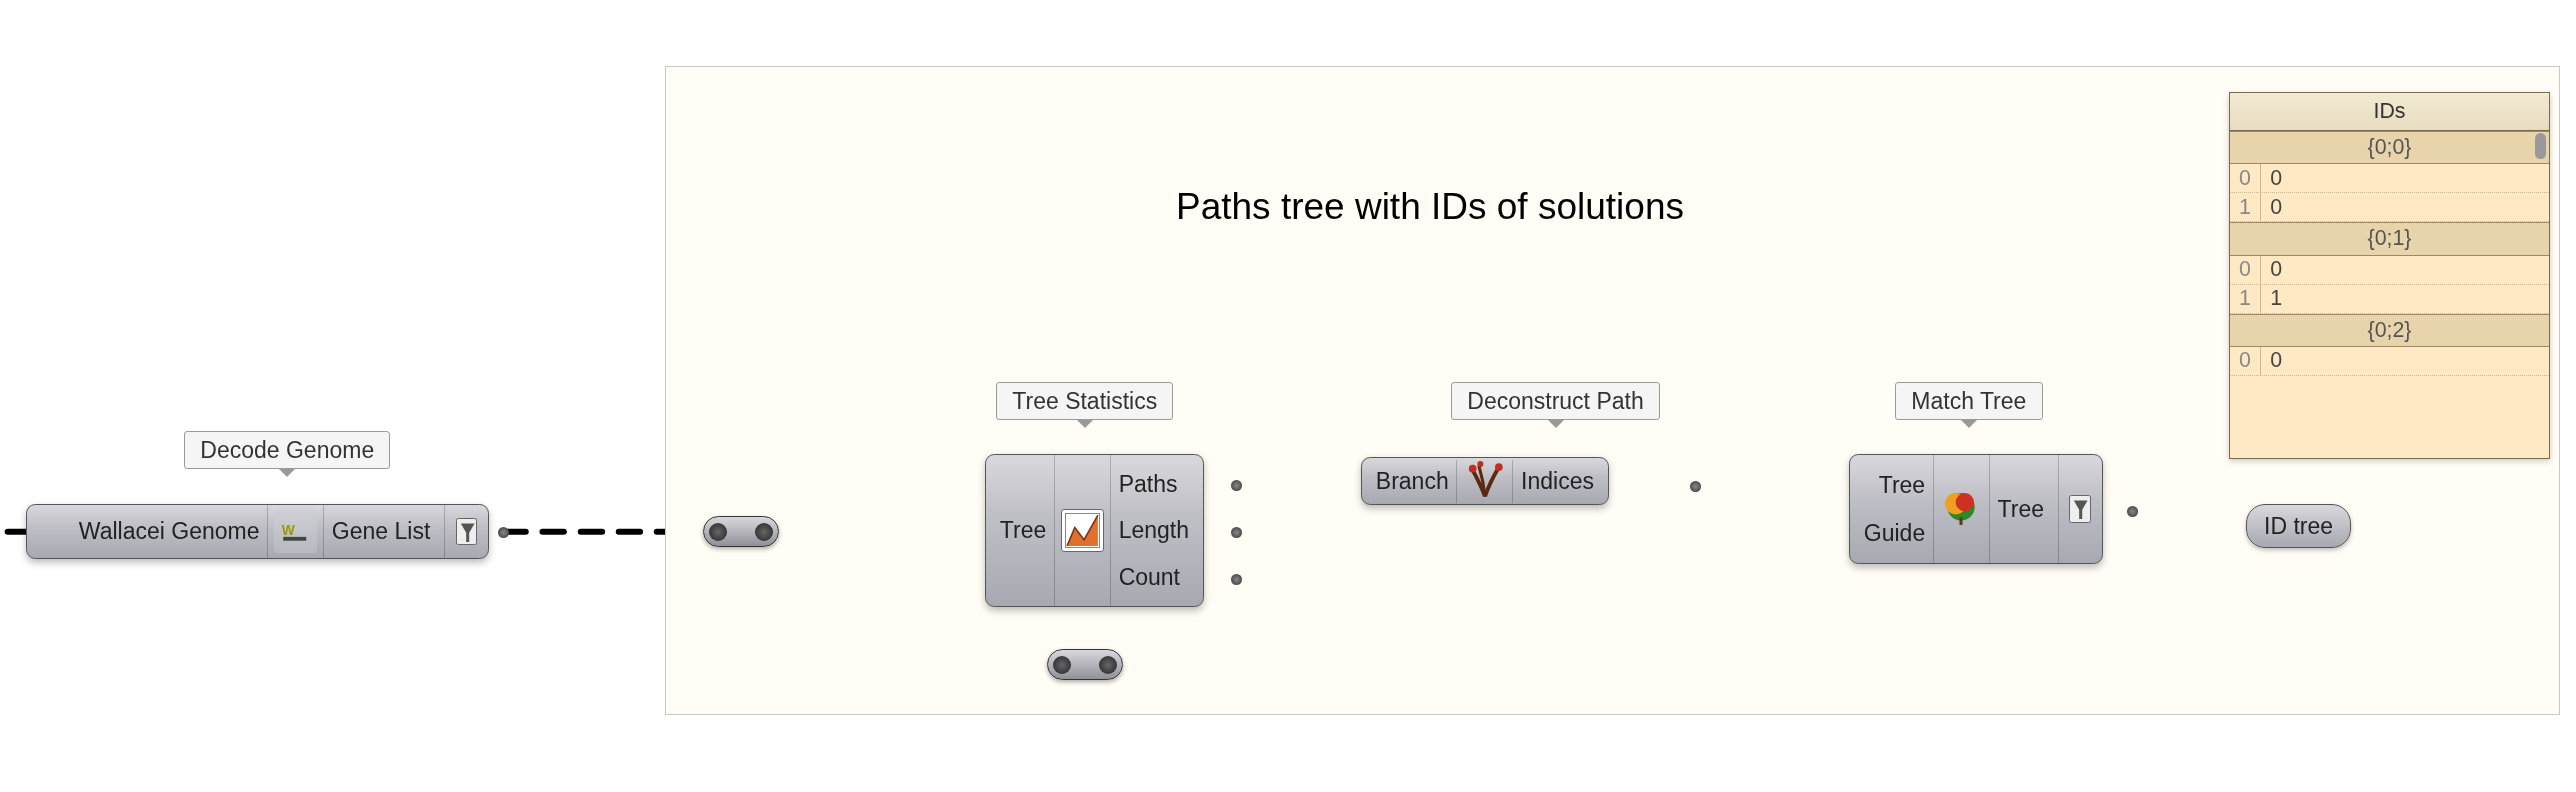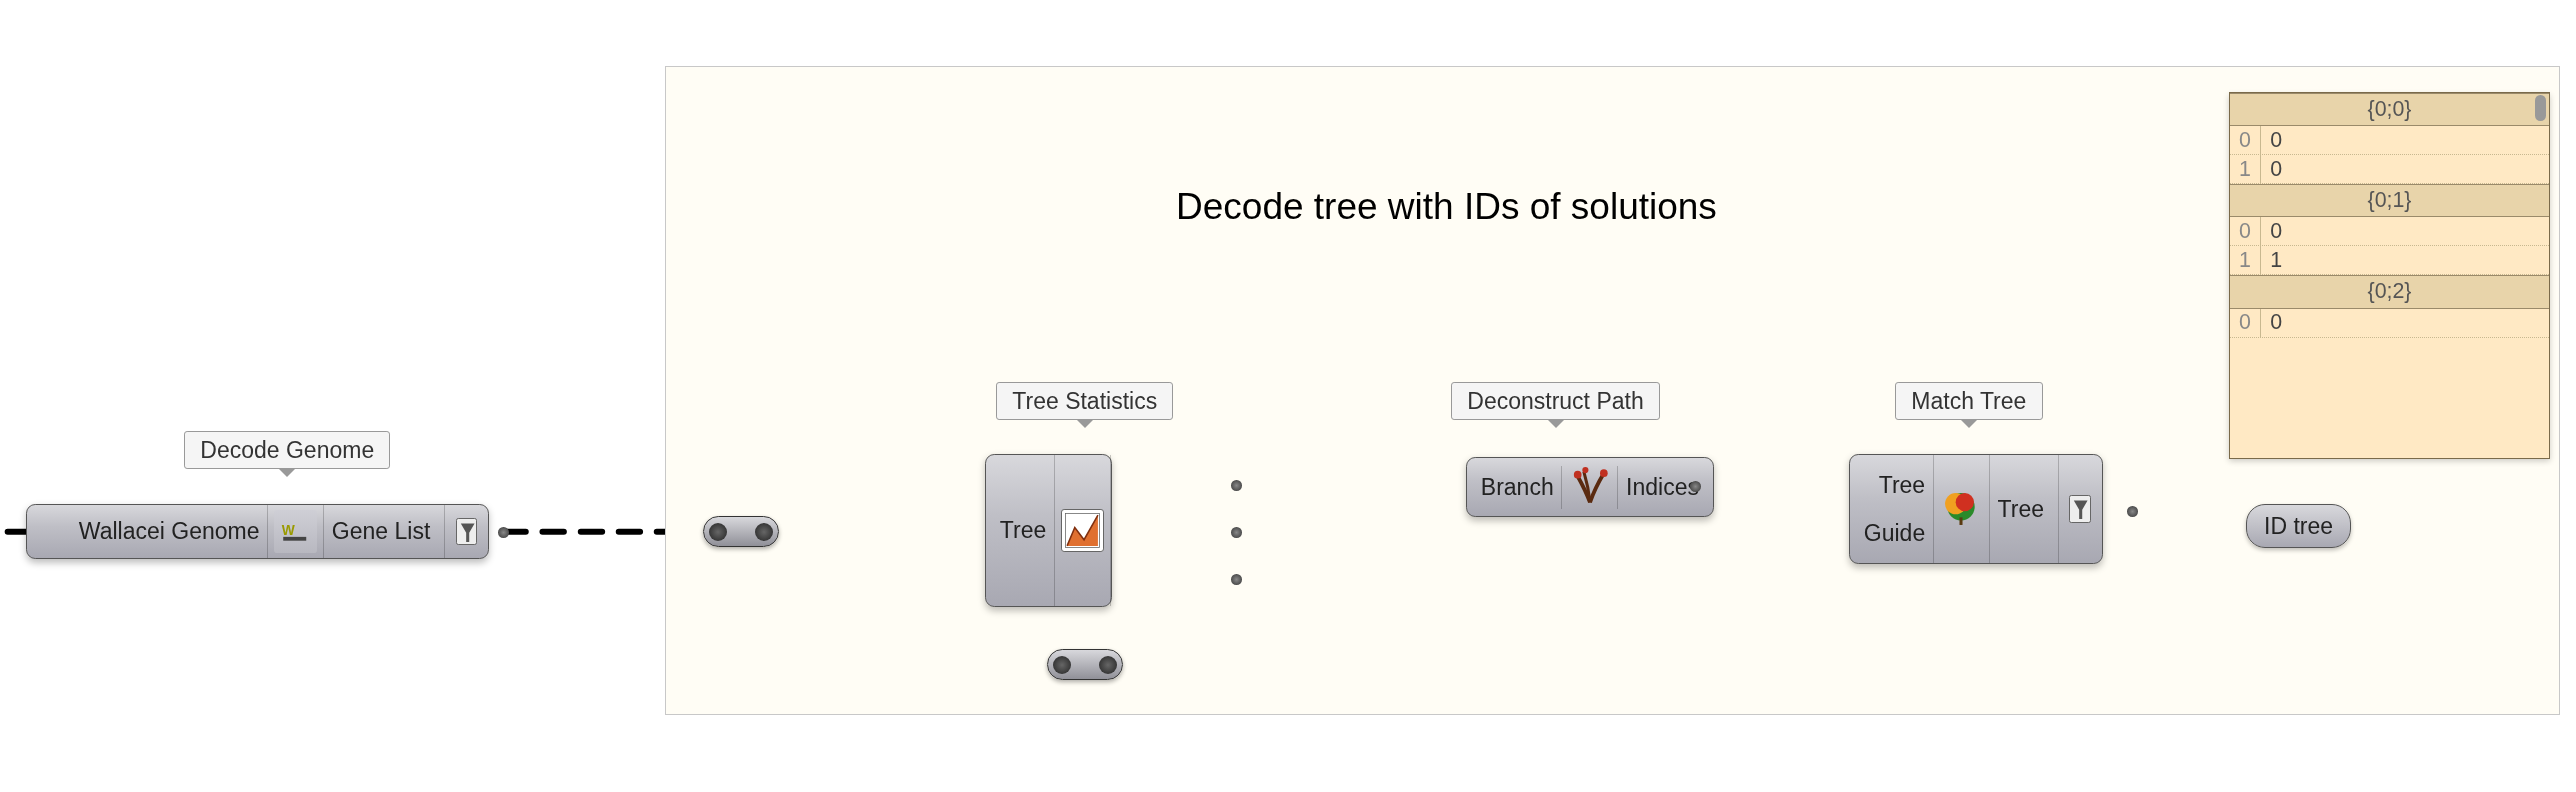--- a/index.html
+++ b/index.html
@@ -200,21 +200,21 @@
   <path class="dwire" d="M 2218 636 C 2320 636, 2350 636, 2420 636"></path>
 
   <path class="dwire" d="M 1470 870 C 1900 870, 2100 700, 2420 700"></path>
 
   <path class="dwire" d="M 2790 668 C 2870 668, 2880 686, 2940 686"></path>
 
   <path class="dwire" d="M 2930 680 C 2870 680, 2850 420, 2918 400"></path>
 </svg>
 
 <div class="group-box" style="left:665px; top:66px; width:1895px; height:649px;"></div>
-<div class="group-title" style="left:1176px; top:186px;">Decode tree with IDs of solutions</div>
+<div class="group-title" style="left:1176px; top:186px;">Paths tree with IDs of solutions</div>
 
 <div class="label-tag" style="left:168px; top:431px;margin-left:16px;">Decode Genome</div>
 <div class="label-tag" style="left:996px; top:382px;text-align:center;">Tree Statistics</div>
 <div class="label-tag" style="left:1451px; top:382px;">Deconstruct Path</div>
 <div class="label-tag" style="left:1895px; top:382px;">Match Tree</div>
 
 <div class="component" style="left:26px; top:504px; height:55px;padding-left:38px;">
   <div class="comp-inputs">
     <div class="port-label">Wallacei Genome</div>
   </div>
@@ -249,26 +249,31 @@
   </div>
   <div class="comp-center">
     <div class="icon-box">
       <svg width="37" height="37" viewBox="0 0 48 48">
         <rect x="2" y="2" width="44" height="44" fill="#fff" stroke="#666"></rect>
         <polygon points="4,44 14,20 26,36 44,4 44,44" fill="#e07030"></polygon>
         <polyline points="4,44 14,20 26,36 44,4" stroke="#803010" stroke-width="2" fill="none"></polyline>
       </svg>
     </div>
   </div>
+  <div class="comp-outputs">
+    <div class="port-label">Paths</div>
+    <div class="port-label">Length</div>
+    <div class="port-label">Count</div>
+  </div>
 </div>
 <div class="grip" style="left:1231px; top:480px;"></div>
 <div class="grip" style="left:1231px; top:527px;"></div>
 <div class="grip" style="left:1231px; top:574px;"></div>
 
-<div class="component" style="left:1466px; top:457px; height:60px;align-items:center;">
+<div class="component" style="left:1361px; top:457px; height:48px;align-items:center;">
   <div class="comp-inputs">
     <div class="port-label">Branch</div>
   </div>
   <div class="comp-center">
     <div class="icon-box" style="background:transparent;border:none;">
       <svg width="40" height="40" viewBox="0 0 52 52">
         <path d="M26 46 Q20 30 10 12" stroke="#5a2a10" stroke-width="5" fill="none"></path>
         <path d="M26 46 Q32 28 44 8" stroke="#5a2a10" stroke-width="5" fill="none"></path>
         <path d="M26 46 Q24 26 18 6" stroke="#5a2a10" stroke-width="4" fill="none"></path>
         <circle cx="10" cy="10" r="5" fill="#c03020"></circle>
@@ -307,20 +312,21 @@
           <polygon points="5,6 23,6 16,18 16,30 12,30 12,18" fill="#555"></polygon>
         </svg>
     </div>
   </div>
 </div>
 <div class="grip" style="left:2127px; top:506px;"></div>
 
 <div class="id-tree-param" style="left:2246px; top:504px;">ID tree</div>
 
 <div class="panel" style="left:2229px; top:92px; width:321px; height:367px;">
+  <div class="panel-title">IDs</div>
   <div style="flex:1; overflow:hidden; position:relative;">
 
     <div class="panel-path">{0;0}</div>
     <div class="panel-row">
         <div class="idx">0</div>
         <div class="val">0</div>
       </div>
     <div class="panel-row">
         <div class="idx">1</div>
         <div class="val">0</div>

